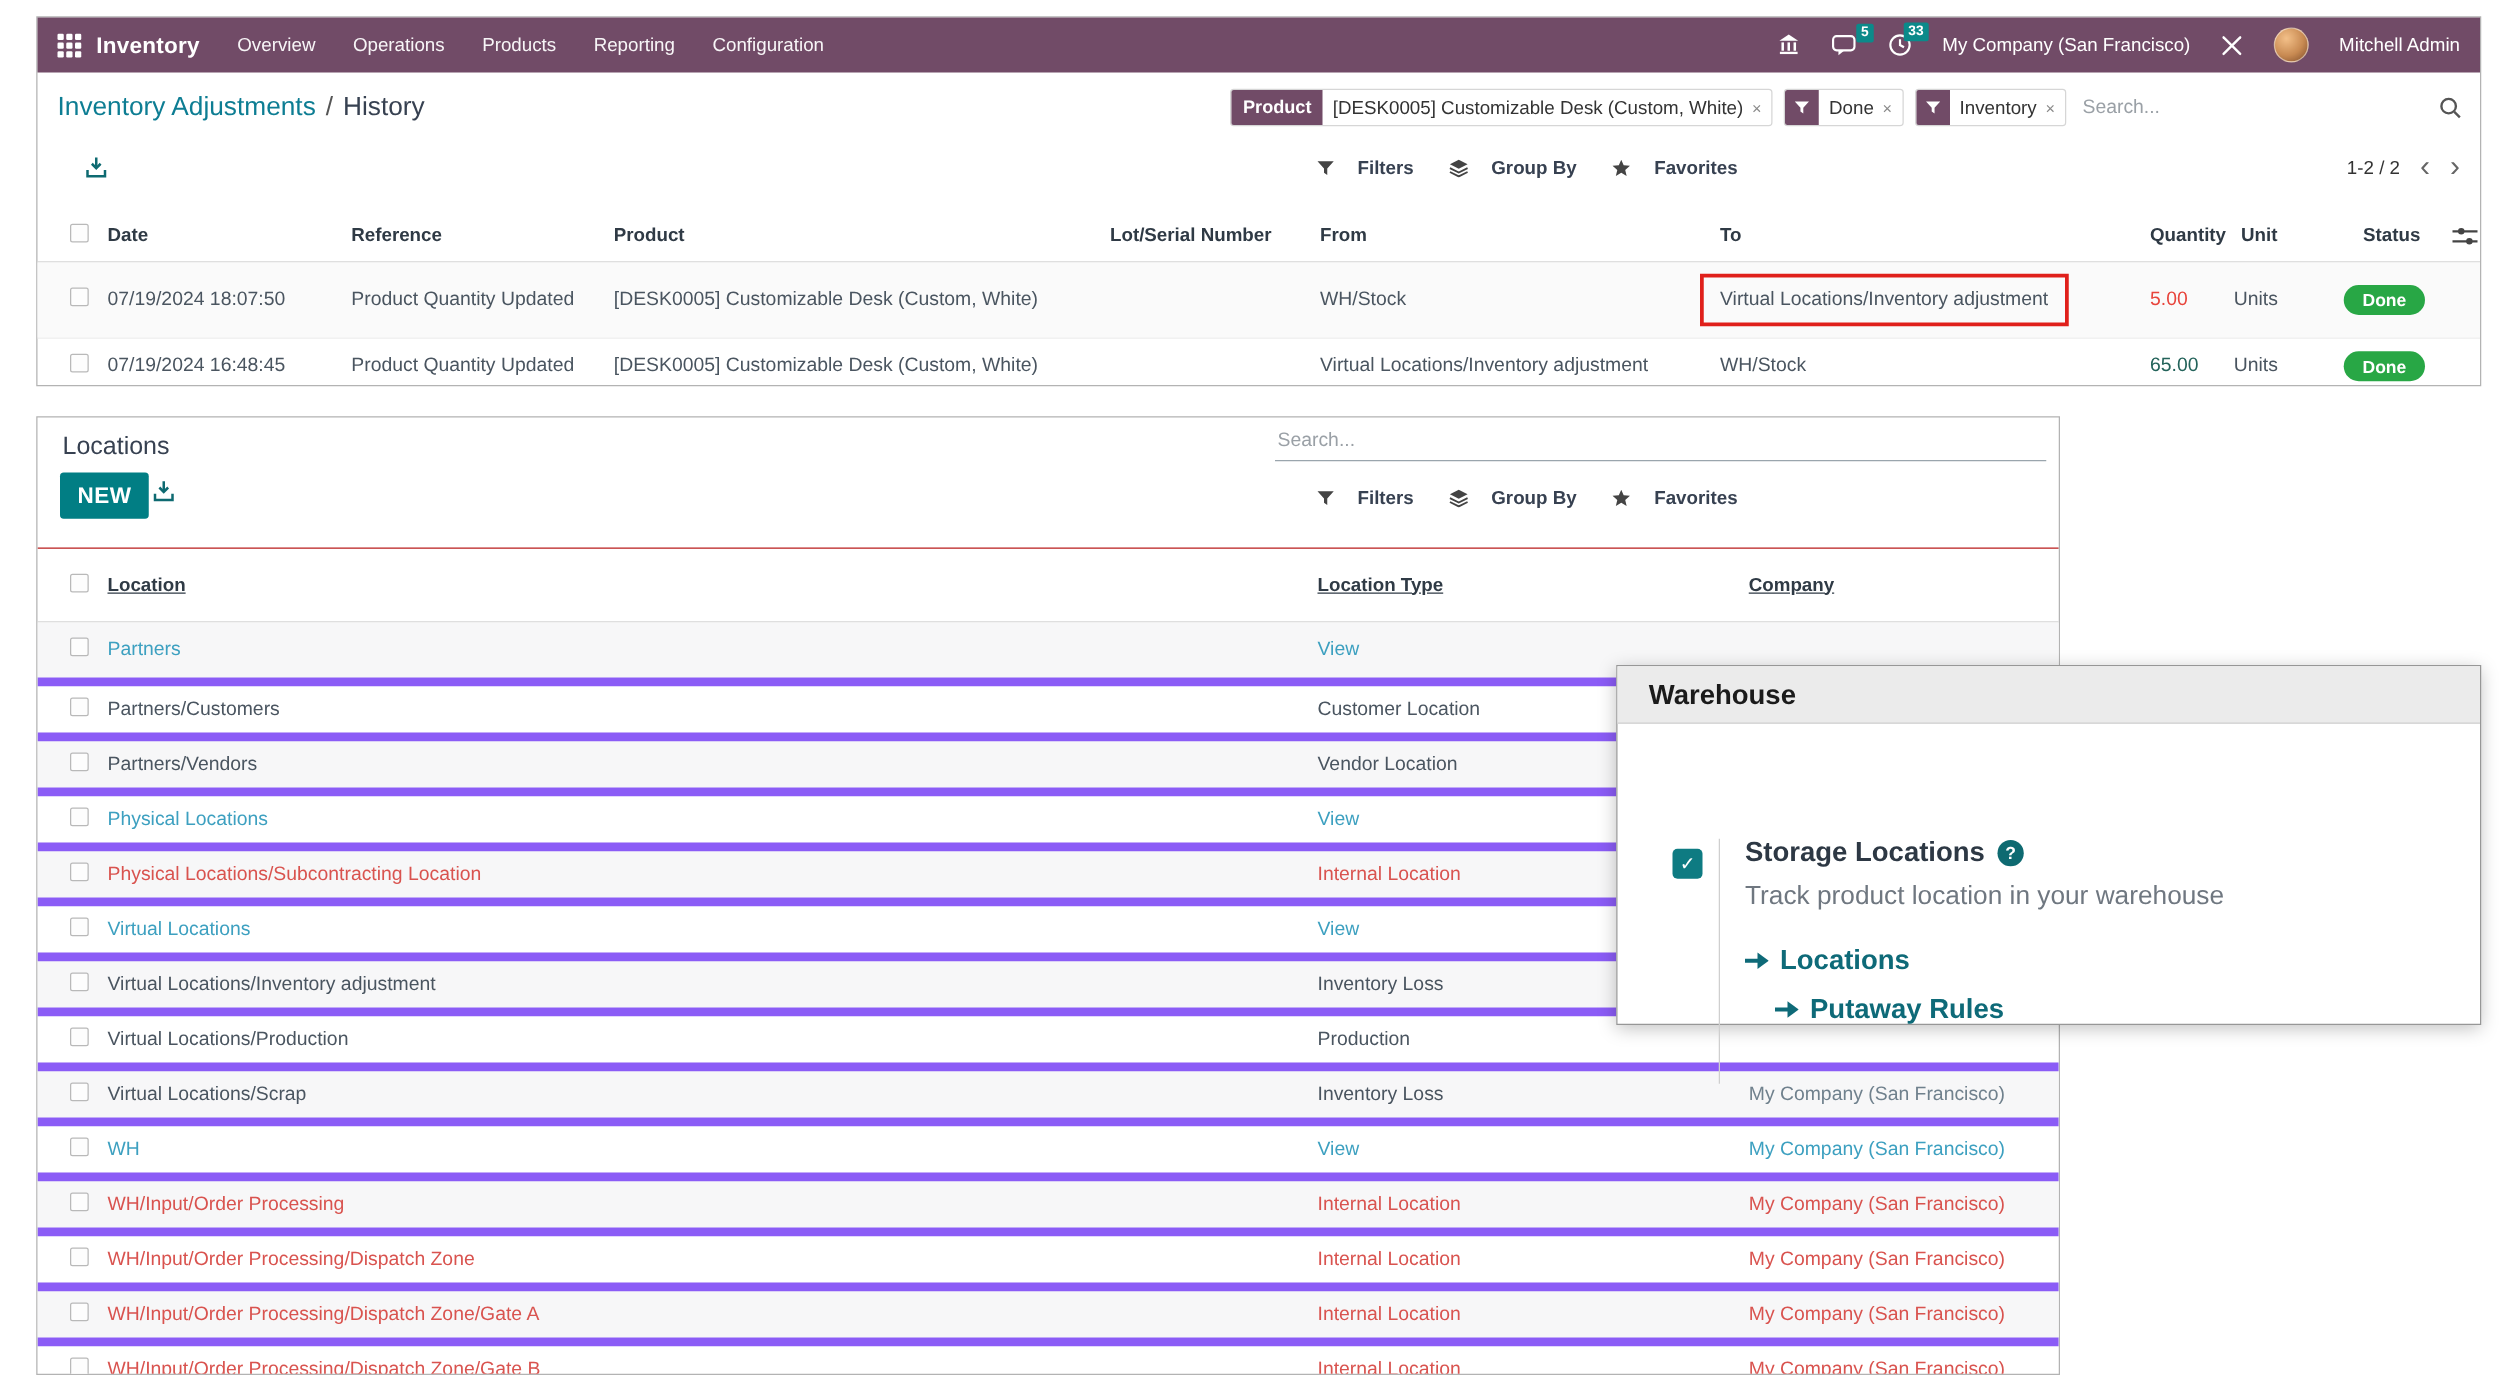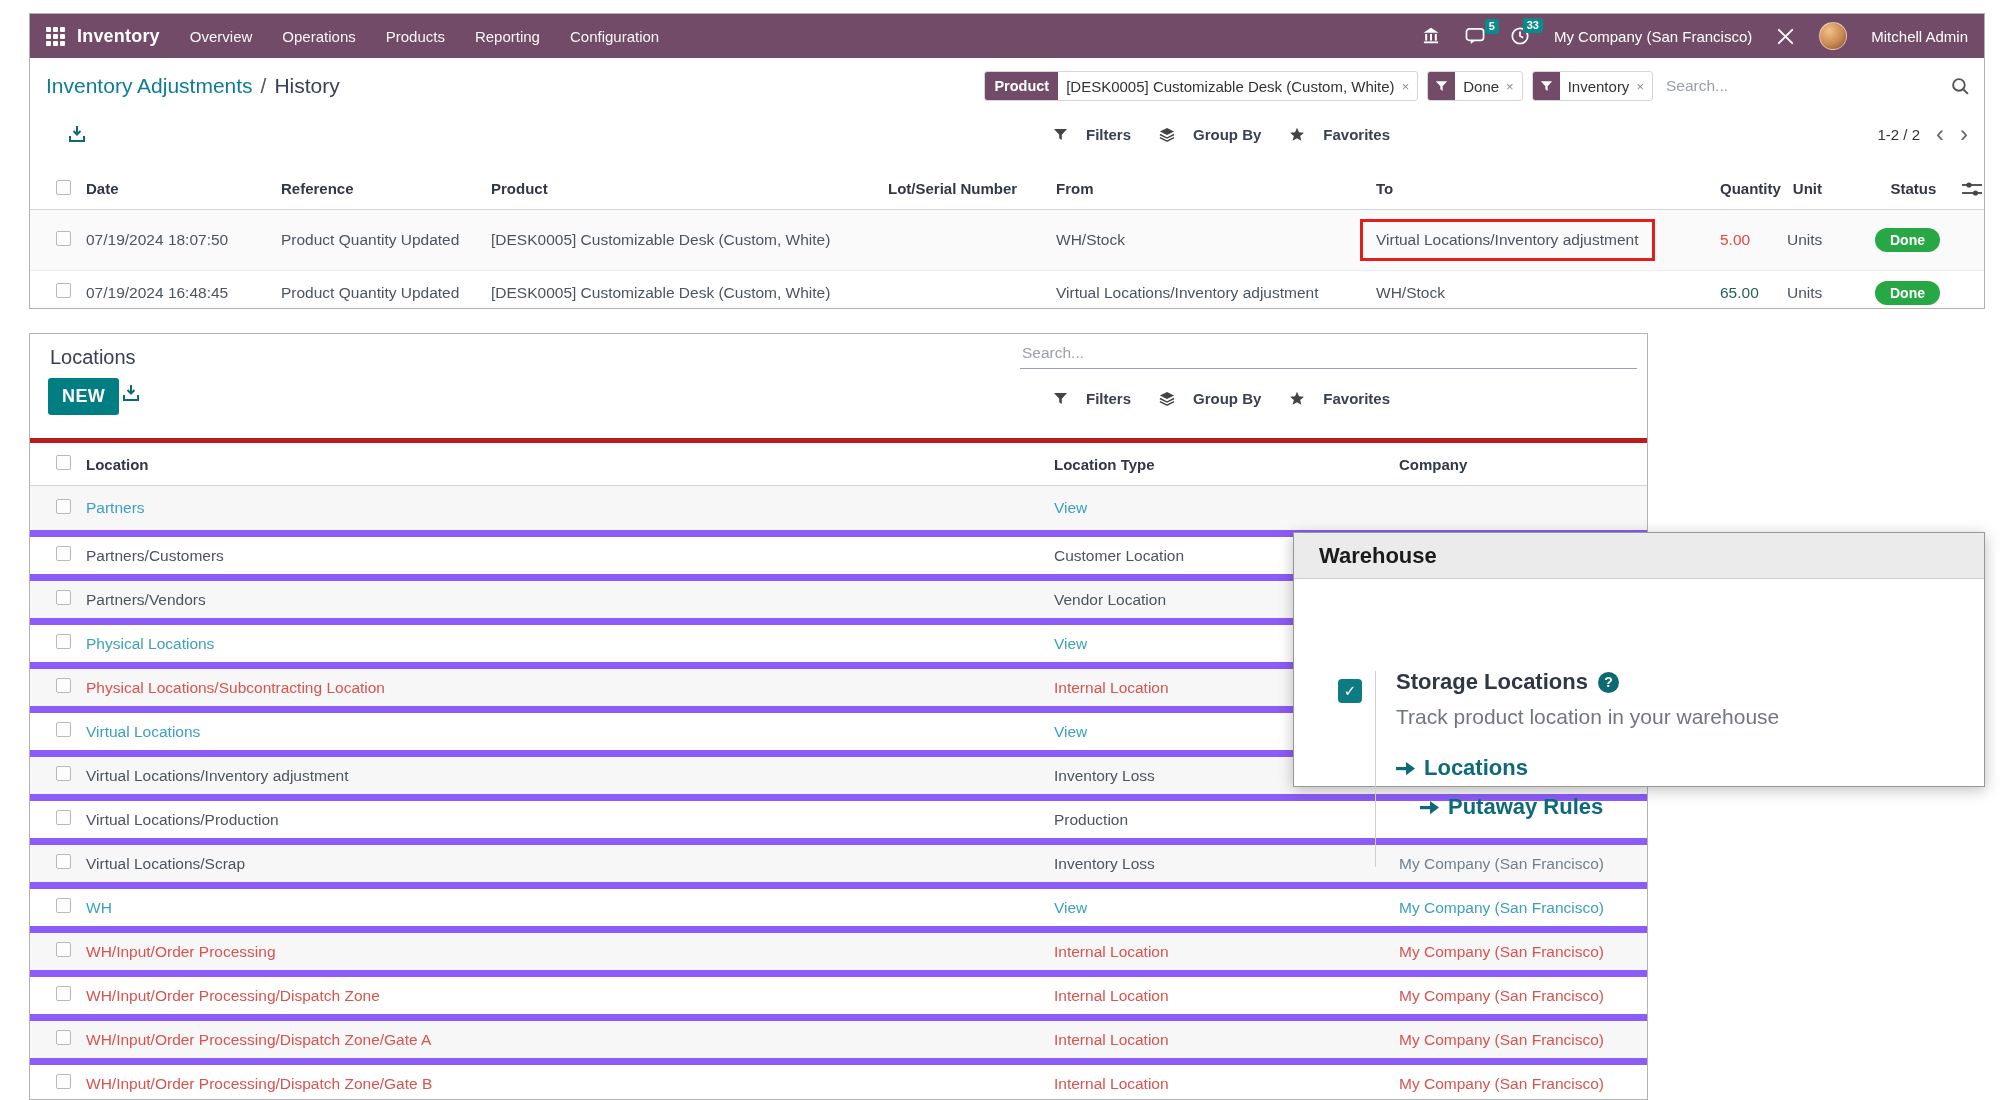--- a/index.html
+++ b/index.html
@@ -13,21 +13,21 @@
     --txt:#4a5560;
     --head-txt:#2f3a45;
   }
   *{box-sizing:border-box;margin:0;padding:0;}
   html,body{width:2000px;height:1100px;background:#fff;}
   body{font-family:"Liberation Sans","DejaVu Sans",sans-serif;position:relative;overflow:hidden;}
 
   .panel{position:absolute;background:#fff;border:1px solid #b3b3b3;}
   #top-panel{left:29px;top:13px;width:1956px;height:296px;}
   #locations-panel{left:29px;top:333px;width:1619px;height:767px;overflow:hidden;}
-  #warehouse-dialog{left:1293px;top:532px;width:692px;height:255px;border:1px solid #979797;
+  #warehouse-dialog{left:1293px;top:532px;width:692px;height:288px;border:1px solid #979797;
      box-shadow:0 3px 14px rgba(0,0,0,.25);z-index:50;background:#fff;position:absolute;}
 
   
   .navbar{height:44px;background:var(--brand-purple);display:flex;align-items:center;
      justify-content:space-between;padding:0 16px;color:#fff;}
   .nav-left{display:flex;align-items:center;gap:30px;}
   .brand-wrap{display:flex;align-items:center;gap:12px;}
   .grid-icon{display:grid;grid-template-columns:repeat(3,5px);grid-gap:2px;cursor:pointer;}
   .grid-icon i{width:5px;height:5px;background:#fff;border-radius:1px;}
   .brand{font-size:18px;font-weight:700;letter-spacing:.2px;}
@@ -95,21 +95,21 @@
   .loc-head{position:relative;height:104px;}
   .loc-title{position:absolute;left:20px;top:12px;font-size:20px;color:#374151;}
   .btn-new{position:absolute;left:18px;top:44px;background:var(--accent-teal);color:#fff;
      font-size:18px;font-weight:700;letter-spacing:.4px;padding:8px 14px;border:none;border-radius:3px;cursor:pointer;}
   .loc-export{position:absolute;left:92px;top:50px;cursor:pointer;}
   .loc-search{position:absolute;left:990px;top:6px;width:617px;}
   .loc-search-ph{color:#9aa0a6;font-size:15.5px;display:block;padding:4px 2px 6px 2px;
      border-bottom:1px solid #9aa5ad;cursor:text;}
   .loc-toolbar{position:absolute;left:1023px;top:56px;display:flex;gap:28px;align-items:center;
      font-size:15px;color:#374151;font-weight:600;}
-  .ltable .thead{border-top:5px solid #b91c1c;height:48px;}
+  .ltable .thead{border-top:1px solid #b91c1c;height:60px;text-decoration:underline;}
   .lrow{display:flex;align-items:center;height:44px;font-size:15.5px;cursor:pointer;}
   .lrow.shade{background:#f7f7f8;}
   .lrow + .lrow{border-top:7px solid #8b5cf6;justify-content:center;}
   .lc-check{flex:0 0 56px;padding-left:26px;}
   .lc-loc{flex:0 0 968px;white-space:nowrap;}
   .lc-type{flex:0 0 345px;white-space:nowrap;}
   .lc-comp{flex:1 1 auto;white-space:nowrap;}
   .t-link{color:var(--link-teal);}
   .t-danger{color:var(--danger-red);}
   .t-plain{color:var(--txt);}

